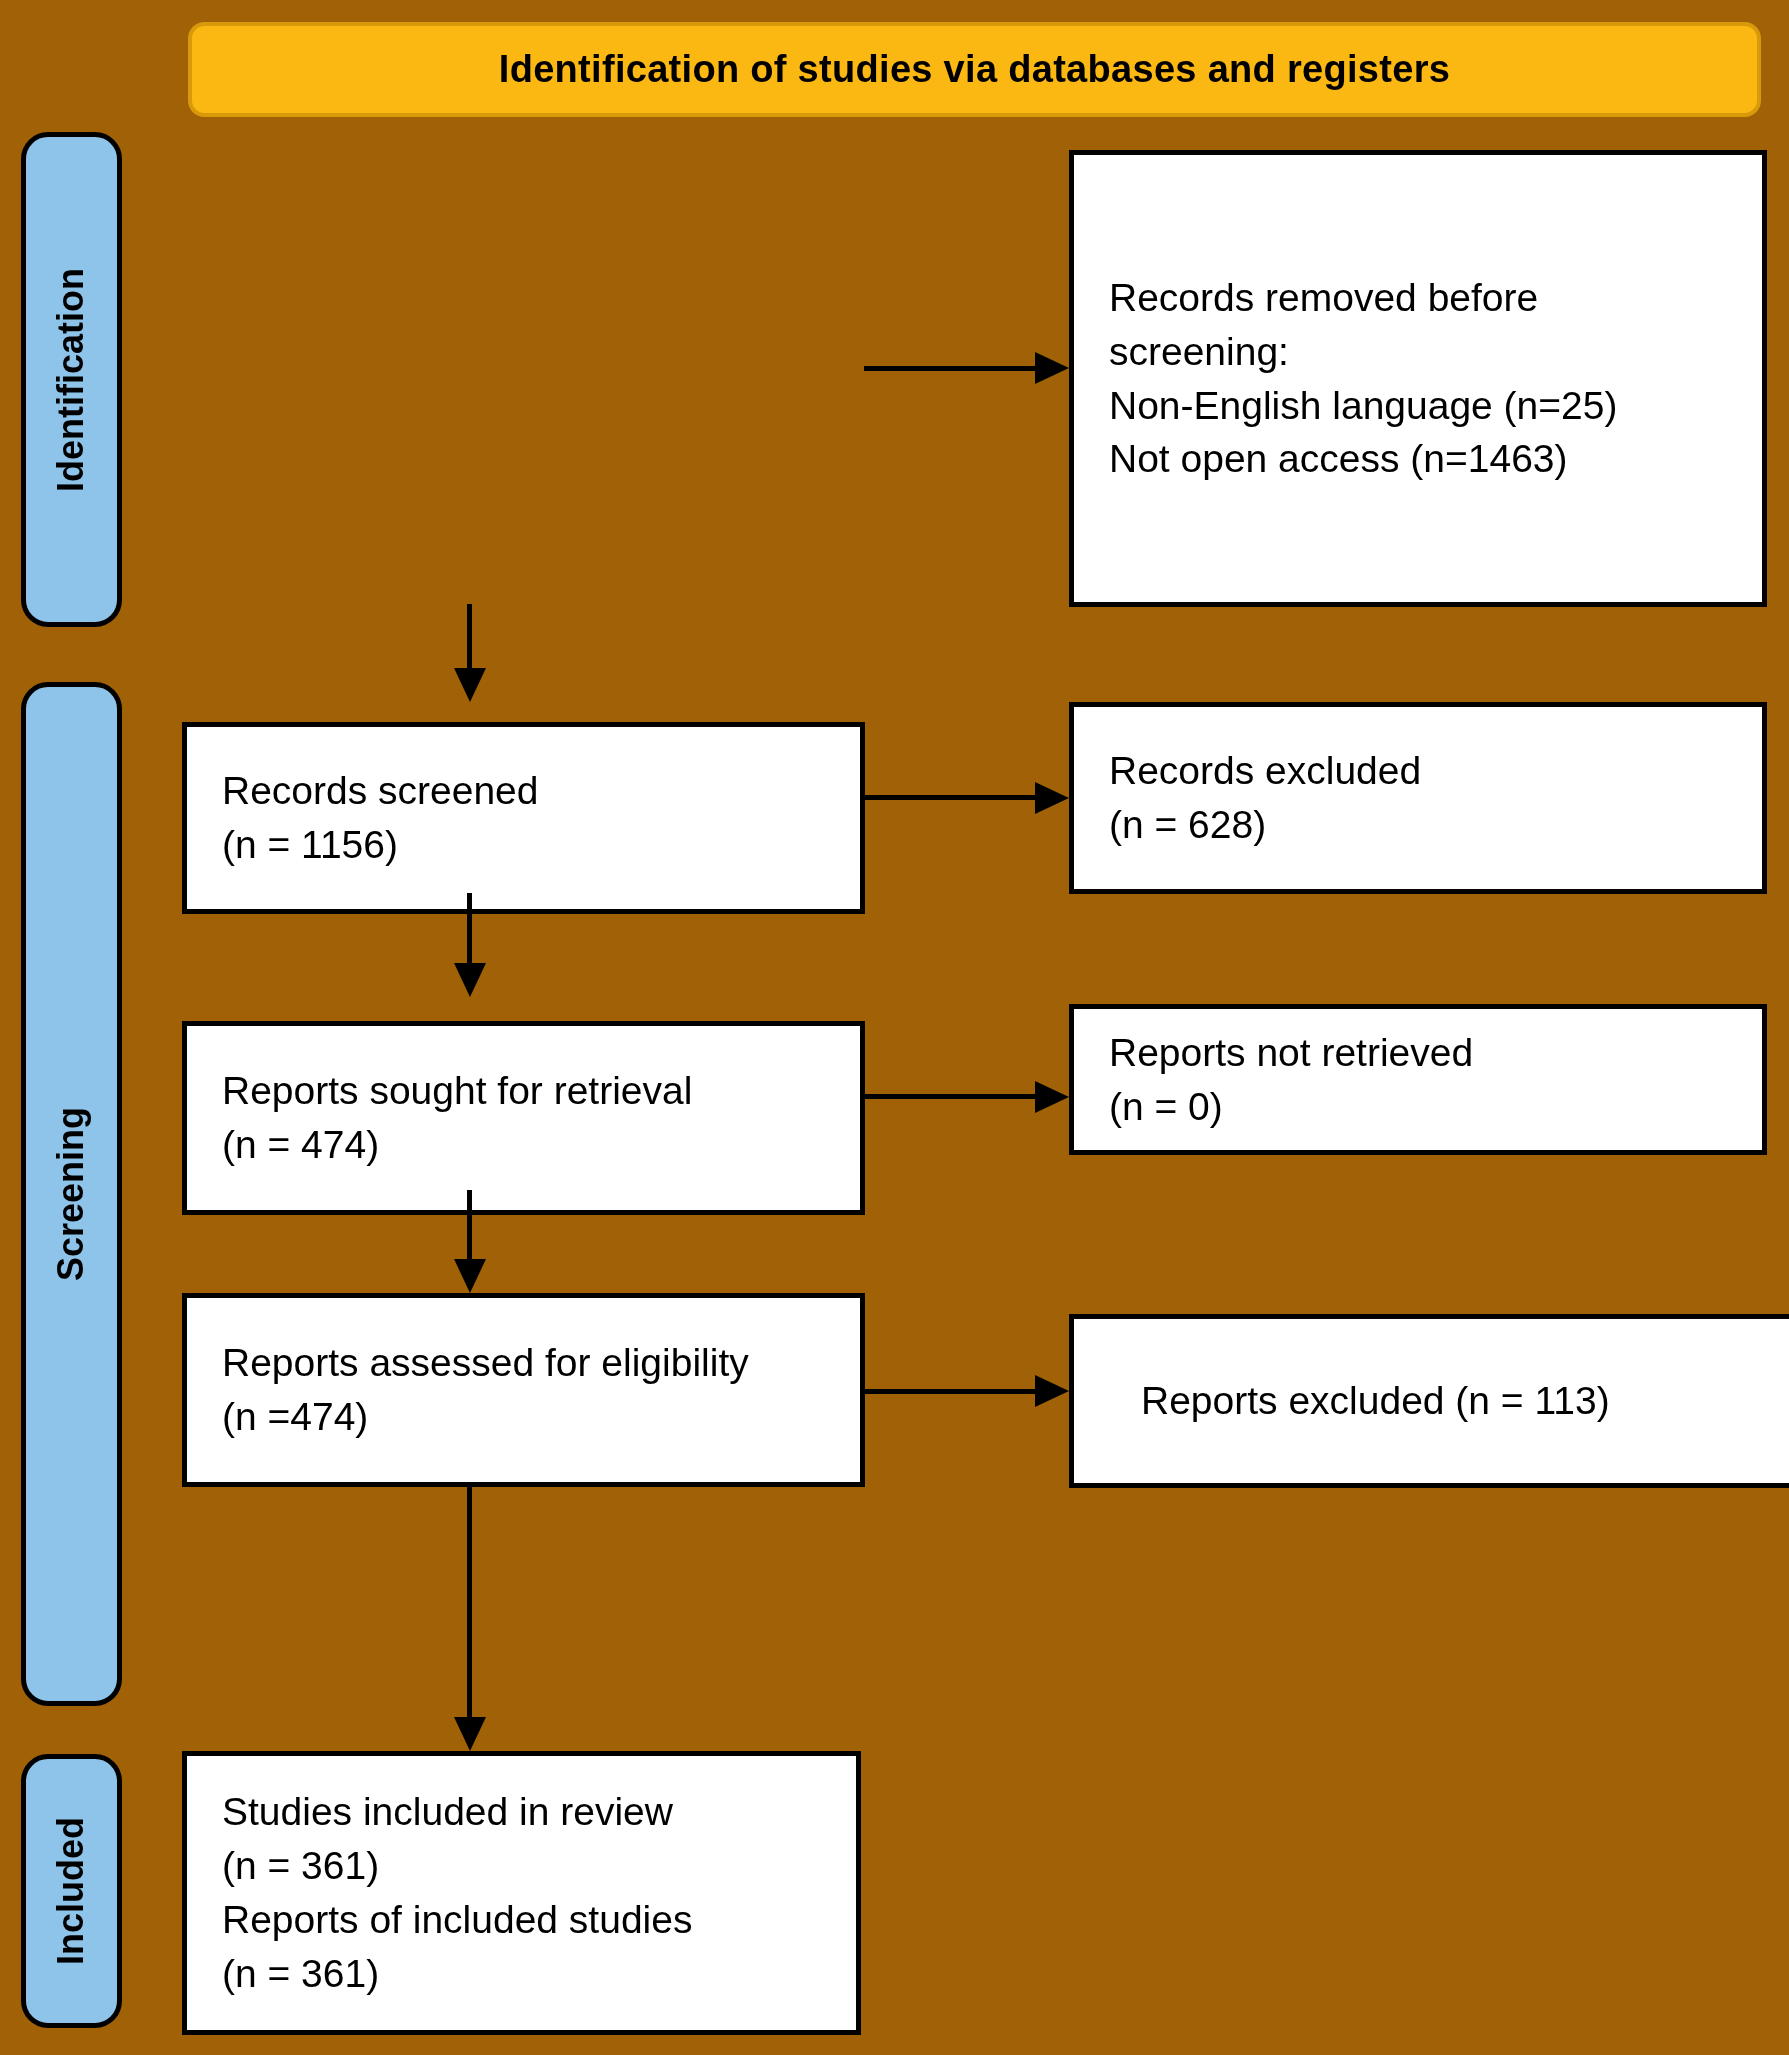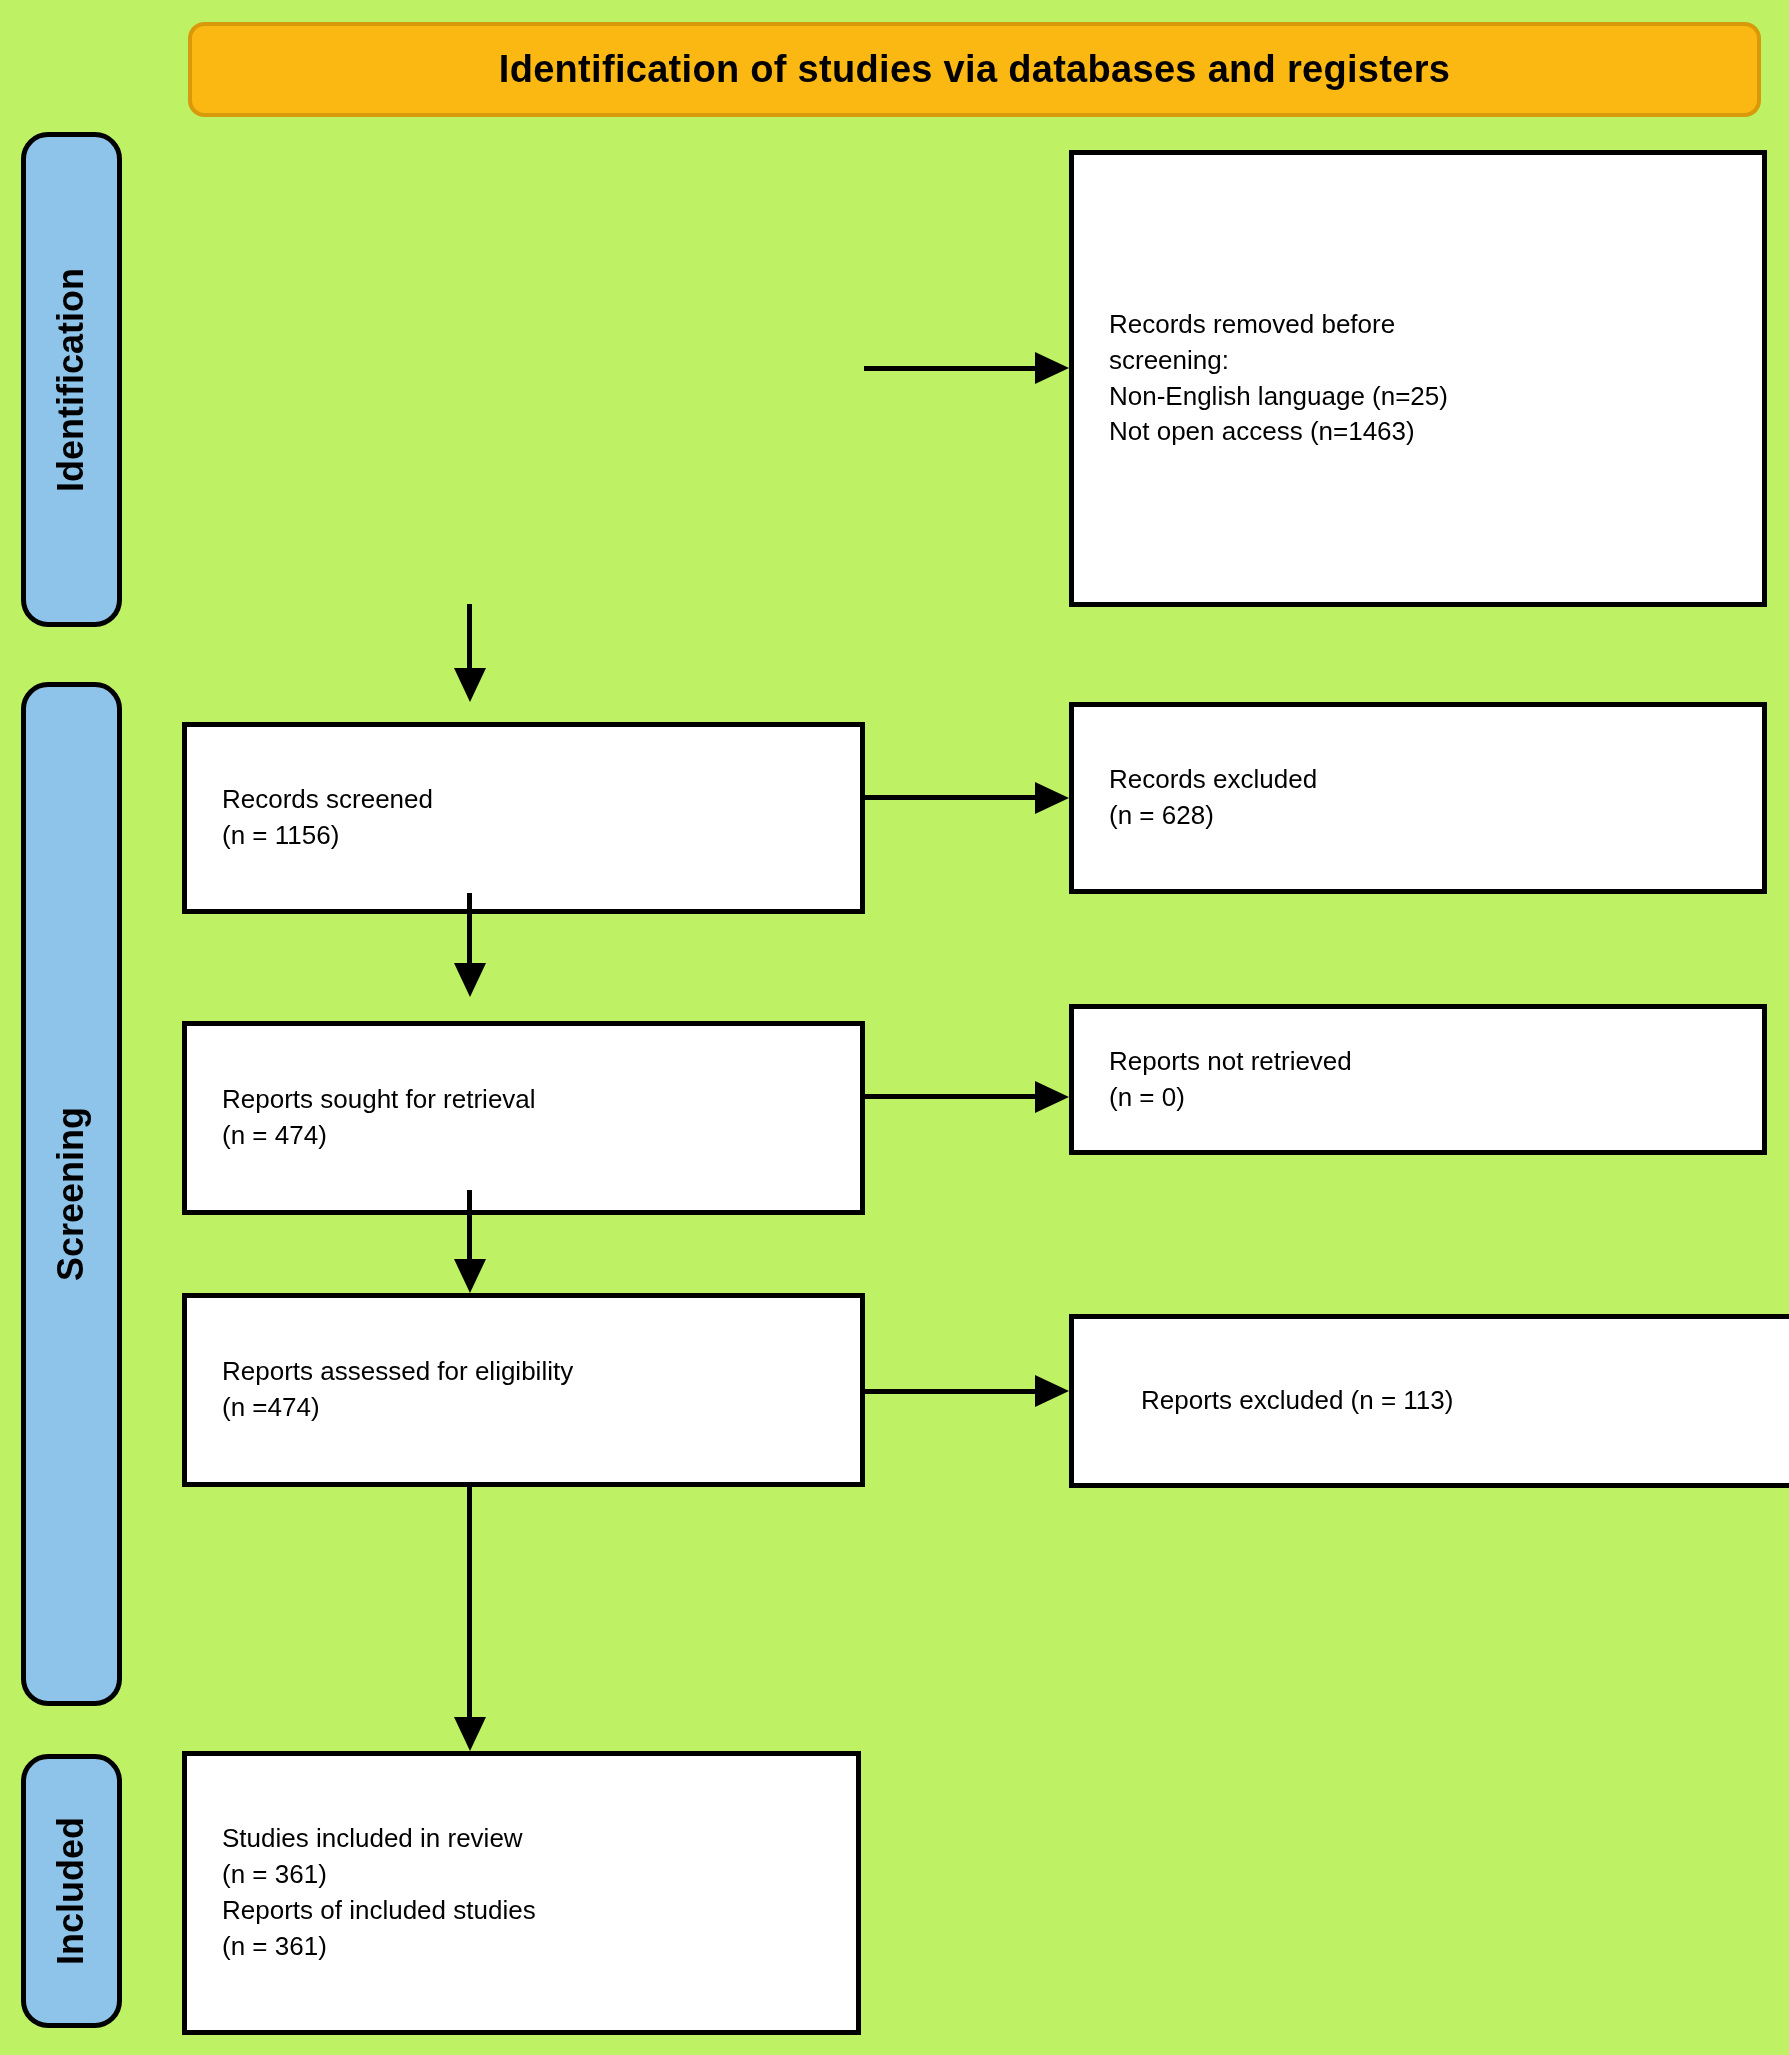--- a/index.html
+++ b/index.html
@@ -1,17 +1,17 @@
 <!DOCTYPE html>
 <html style="font-size:9.4px"><head>
 <meta charset="utf-8">
 <style>
   html,body { margin:0; padding:0; background:#ffffff; }
   body { width:1789px; height:2056px; font-family:"Liberation Sans", sans-serif; color:#000; }
-  .canvas { position:relative; width:1789px; height:2056px; background:#bef264; overflow:hidden; }
+  .canvas { position:relative; width:1789px; height:2056px; background:#a16207; overflow:hidden; }
 
   
   .banner {
     position:absolute; left:188px; top:22px; width:1573px; height:95px;
     background:#fbb712; border:4.1px solid #d8990a; border-radius:16.4px;
     box-sizing:border-box; display:flex; align-items:center; justify-content:center;
   }
   .banner .banner-text { font-size:38px; font-weight:700; letter-spacing:0.3px; }
 
   
@@ -27,21 +27,21 @@
   #stage-identification { top:132px; height:495px; }
   #stage-screening      { top:682px; height:1024px; }
   #stage-included       { top:1754px; height:274px; }
 
   
   .box {
     position:absolute; background:#fff; border:5.3px solid #000;
     box-sizing:border-box; display:flex; align-items:center;
   }
   .box .box-text {
-    white-space:pre-line; font-size:26px; line-height:1.38;
+    white-space:pre-line; font-size:39px; line-height:1.38;
     padding:11.7px 23.5px 11.7px 35px;
   }
   #box-records-identified    { left:182px;  top:150px;  width:683px; height:455px; }
   #box-records-removed       { left:1069px; top:150px;  width:698px; height:457px; }
   #box-records-screened      { left:182px;  top:702px; width:683px; height:192px;margin-top:20px; }
   #box-records-excluded      { left:1069px; top:702px; width:698px; height:192px; }
   #box-reports-sought        { left:182px;  top:997px; width:683px; height:194px;margin-top:24px; }
   #box-reports-not-retrieved { left:1069px; top:1004px; width:698px; height:151px; }
   #box-reports-assessed      { left:182px;  top:1293px; width:683px; height:194px; }
   #box-reports-excluded      { left:1069px; top:1314px; width:768px; height:174px;padding-left:32px; }

